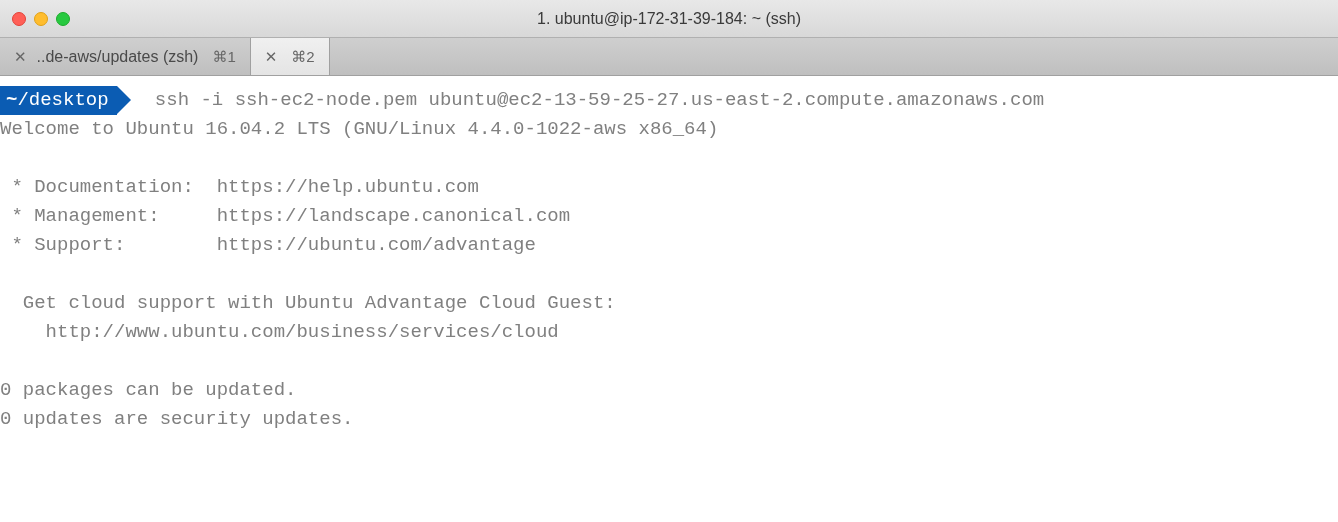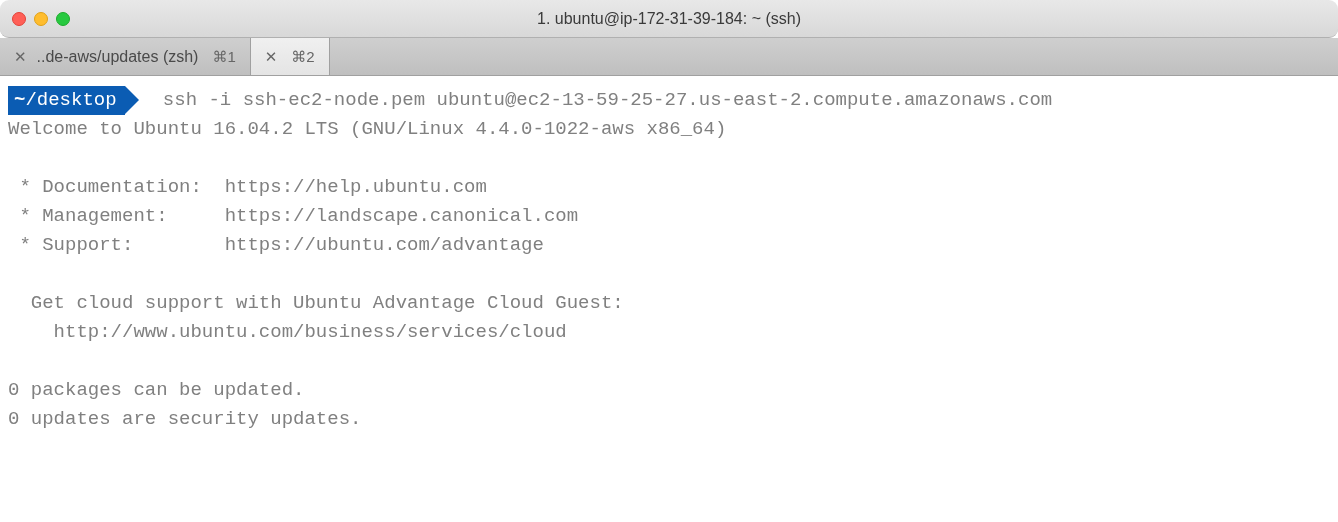--- a/index.html
+++ b/index.html
@@ -10,21 +10,20 @@
       height: 522px;
       overflow: hidden;
     }
     .titlebar {
       height: 38px;
       background: linear-gradient(to bottom, #e8e8e8, #d8d8d8);
       border-bottom: 1px solid #b0b0b0;
       display: flex;
       align-items: center;
       position: relative;
-      border-radius: 9px;
     }
     .traffic-lights {
       display: flex;
       gap: 8px;
       margin-left: 12px;
       align-items: center;
     }
     .traffic-light {
       width: 14px;
       height: 14px;
@@ -68,21 +67,21 @@
     }
     .tab .shortcut {
       color: #666;
       font-size: 15px;
       margin-left: 4px;
     }
     .terminal {
       font-family: Menlo, Monaco, "Courier New", monospace;
       font-size: 19px;
       line-height: 29px;
-      padding: 10px 8px;
+      padding: 10px 0;
       color: #808080;
       white-space: pre;
       letter-spacing: 0;
     }
     .prompt-badge {
       display: inline-block;
       background: #0b5cb3;
       color: #ffffff;
       padding: 0 8px 0 6px;
       position: relative;

